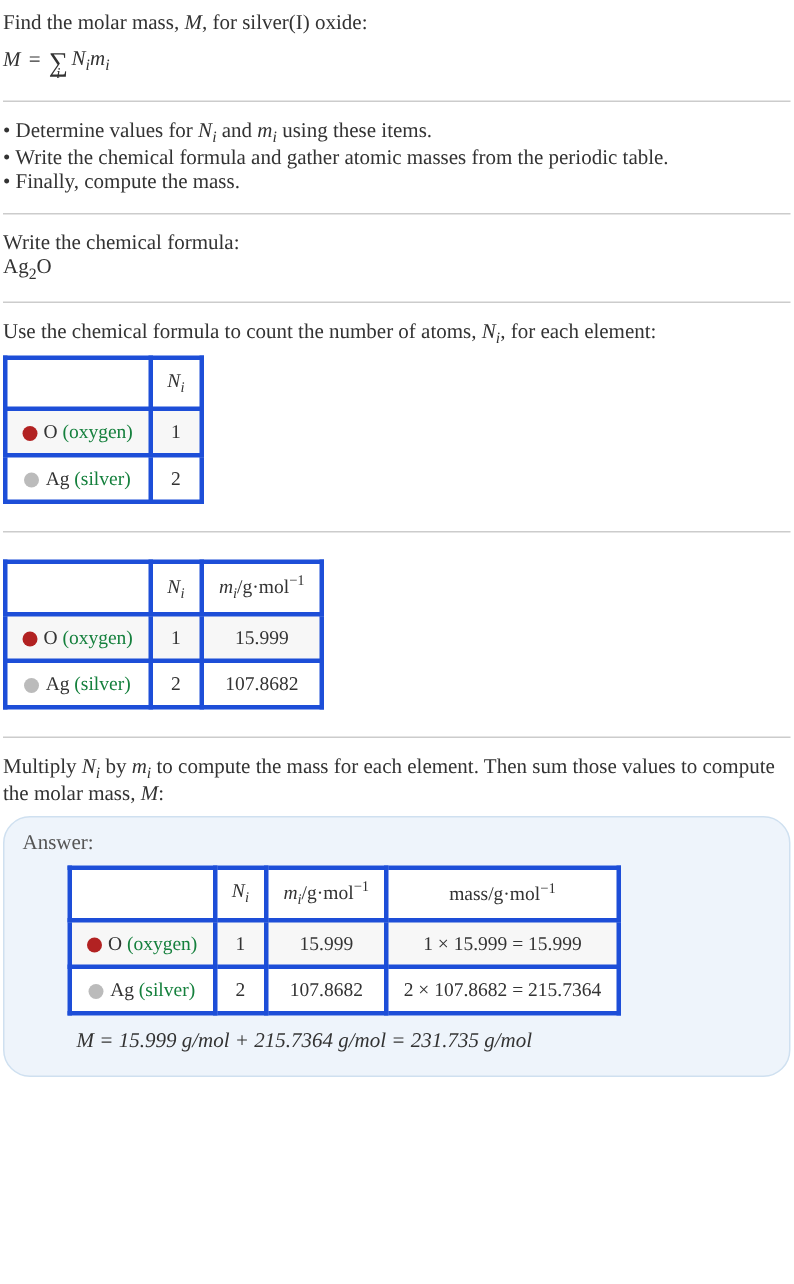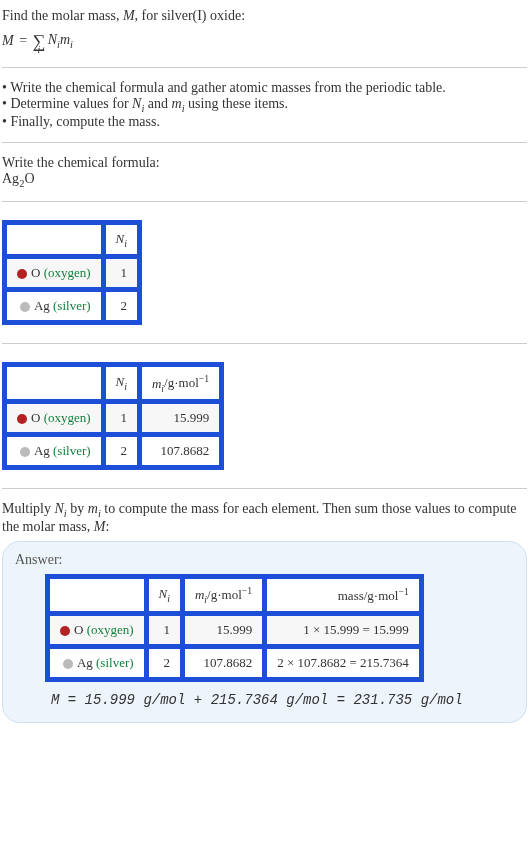--- a/index.html
+++ b/index.html
@@ -25,23 +25,23 @@
 .sigma-row { display: flex; align-items: center; gap: 2px; margin-top: 2px; }
 .sigma { font-size: 18px; line-height: 1; }
 .sigma-sub { font-size: 10px; font-style: italic; margin-top: 18px; margin-left: -10px; }
 
 table {
   border-collapse: collapse;
   margin: 6px 0;
   font-size: 13px;
 }
 th, td {
-  border: 5px solid #1d4ed8;
+  border: 3px solid #1d4ed8;
   padding: 6px 10px;
-  text-align: right;
+  text-align: center;
 }
 th {
   font-weight: normal;
   background: #fff;
 }
 tr:nth-child(even) td { background: #f7f7f7; }
 tr:nth-child(odd) td { background: #fff; }
 .hdr-row td, .hdr-row th { background: #fff !important; }
 
 .dot {
@@ -61,21 +61,20 @@
   border: 1px solid #cfe0f0;
   border-radius: 18px;
   padding: 10px 12px 14px 12px;
   margin-top: 6px;
 }
 .answer-box table { background: #fff; }
 .answer-box .result {
   margin-top: 10px;
   margin-left: 6px;
   font-style: italic;
-  font-family: Liberation Mono, monospace;
 }
 .answer-label { color: #555; margin-bottom: 6px; }
 .indent { padding-left: 30px; }
 </style>
 </head>
 <body>
 
 <div class="section">
   <div>
     Find the molar mass, <span class="ivar">M</span>, for silver(I) oxide:
@@ -84,38 +83,41 @@
     <span class="ivar">M</span>&nbsp;=&nbsp;
     <span class="sigma">∑</span><span class="sigma-sub">i</span>
     &nbsp;<span class="ivar">N<span class="sub">i</span>m<span class="sub">i</span></span>
   </div>
 </div>
 
 <hr>
 
 <div class="section">
   <div>
-    • Write the chemical formula and gather atomic masses from the periodic table.
+    • Determine values for <span class="ivar">N<span class="sub">i</span></span> and <span class="ivar">m<span class="sub">i</span></span> using these items.
   </div>
   <div>
-    • Determine values for <span class="ivar">N<span class="sub">i</span></span> and <span class="ivar">m<span class="sub">i</span></span> using these items.
+    • Write the chemical formula and gather atomic masses from the periodic table.
   </div>
   <div>• Finally, compute the mass.</div>
 </div>
 
 <hr>
 
 <div class="section">
   <div>Write the chemical formula:</div>
   <div>Ag<span class="sub" style="font-style:normal">2</span>O</div>
 </div>
 
 <hr>
 
 <div class="section">
+  <div>
+    Use the chemical formula to count the number of atoms, <span class="ivar">N<span class="sub">i</span></span>, for each element:
+  </div>
   <table>
     <tbody>
         <tr class="hdr-row">
       <th></th>
       <th><span class="ivar">N<span class="sub">i</span></span></th>
     </tr>
     <tr>
       <td><span class="dot dot-red"></span><span>O</span> <span class="elem-gray">(oxygen)</span></td>
       <td>1</td>
     </tr>

